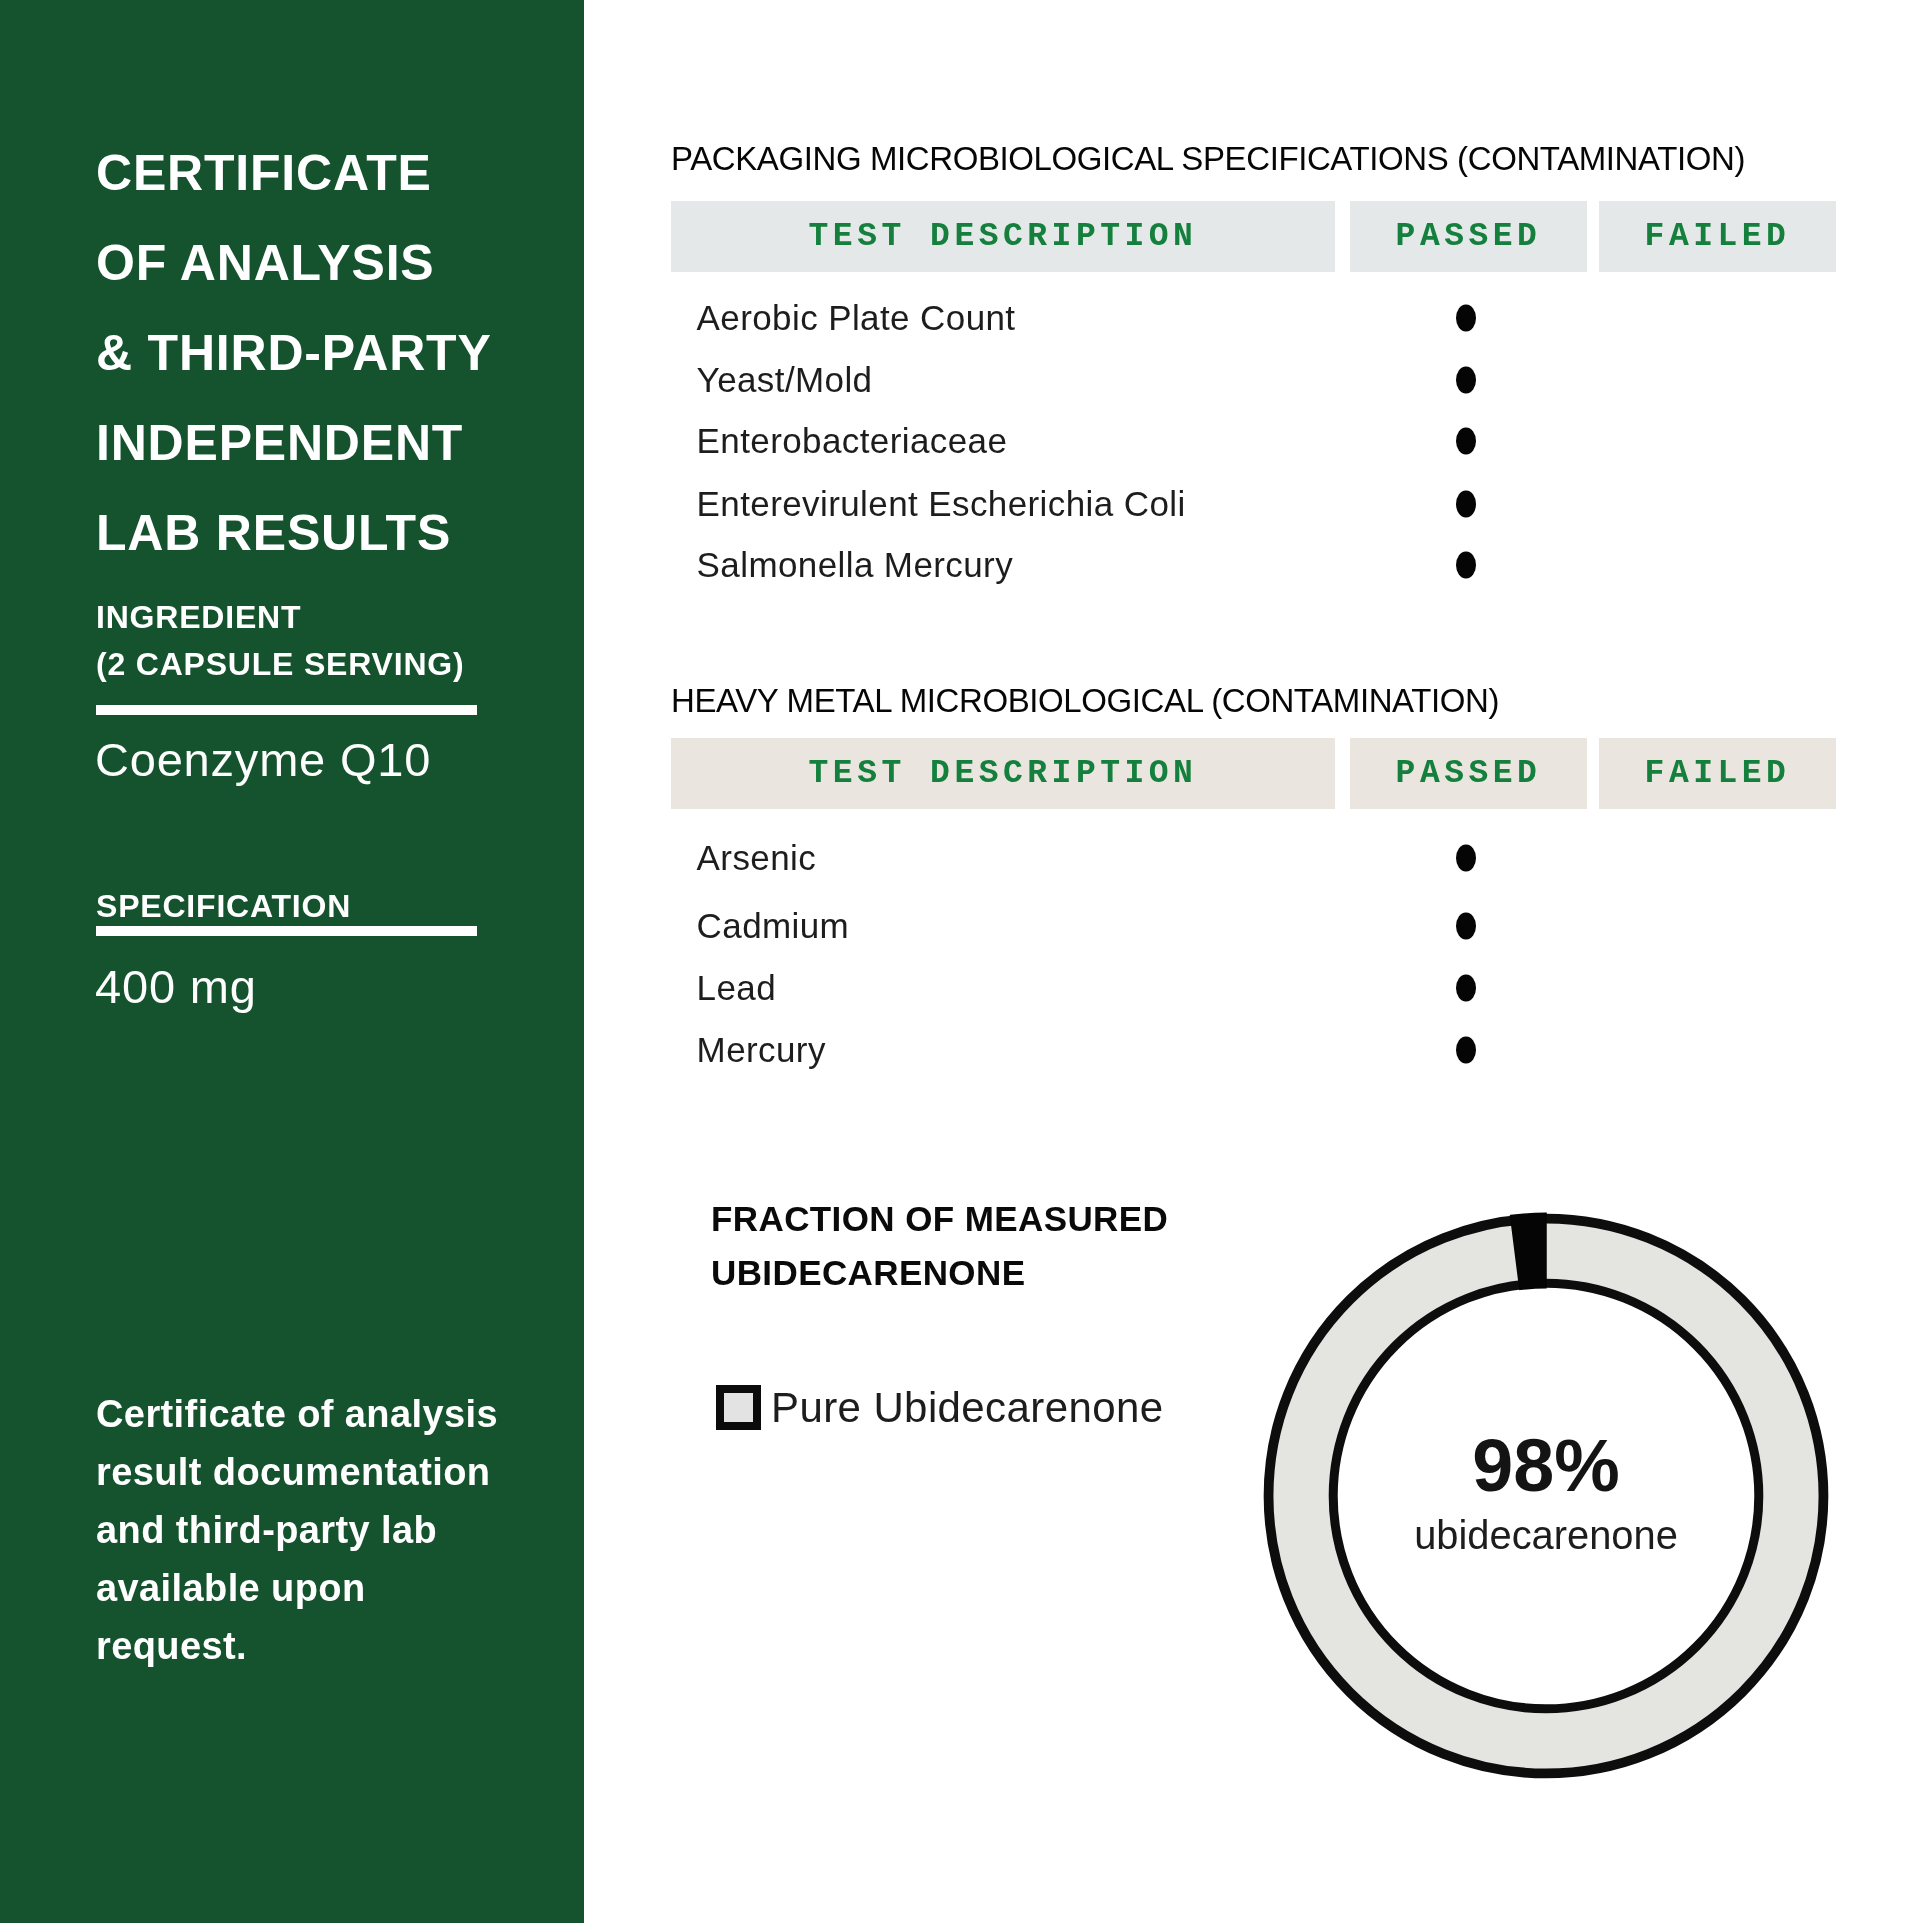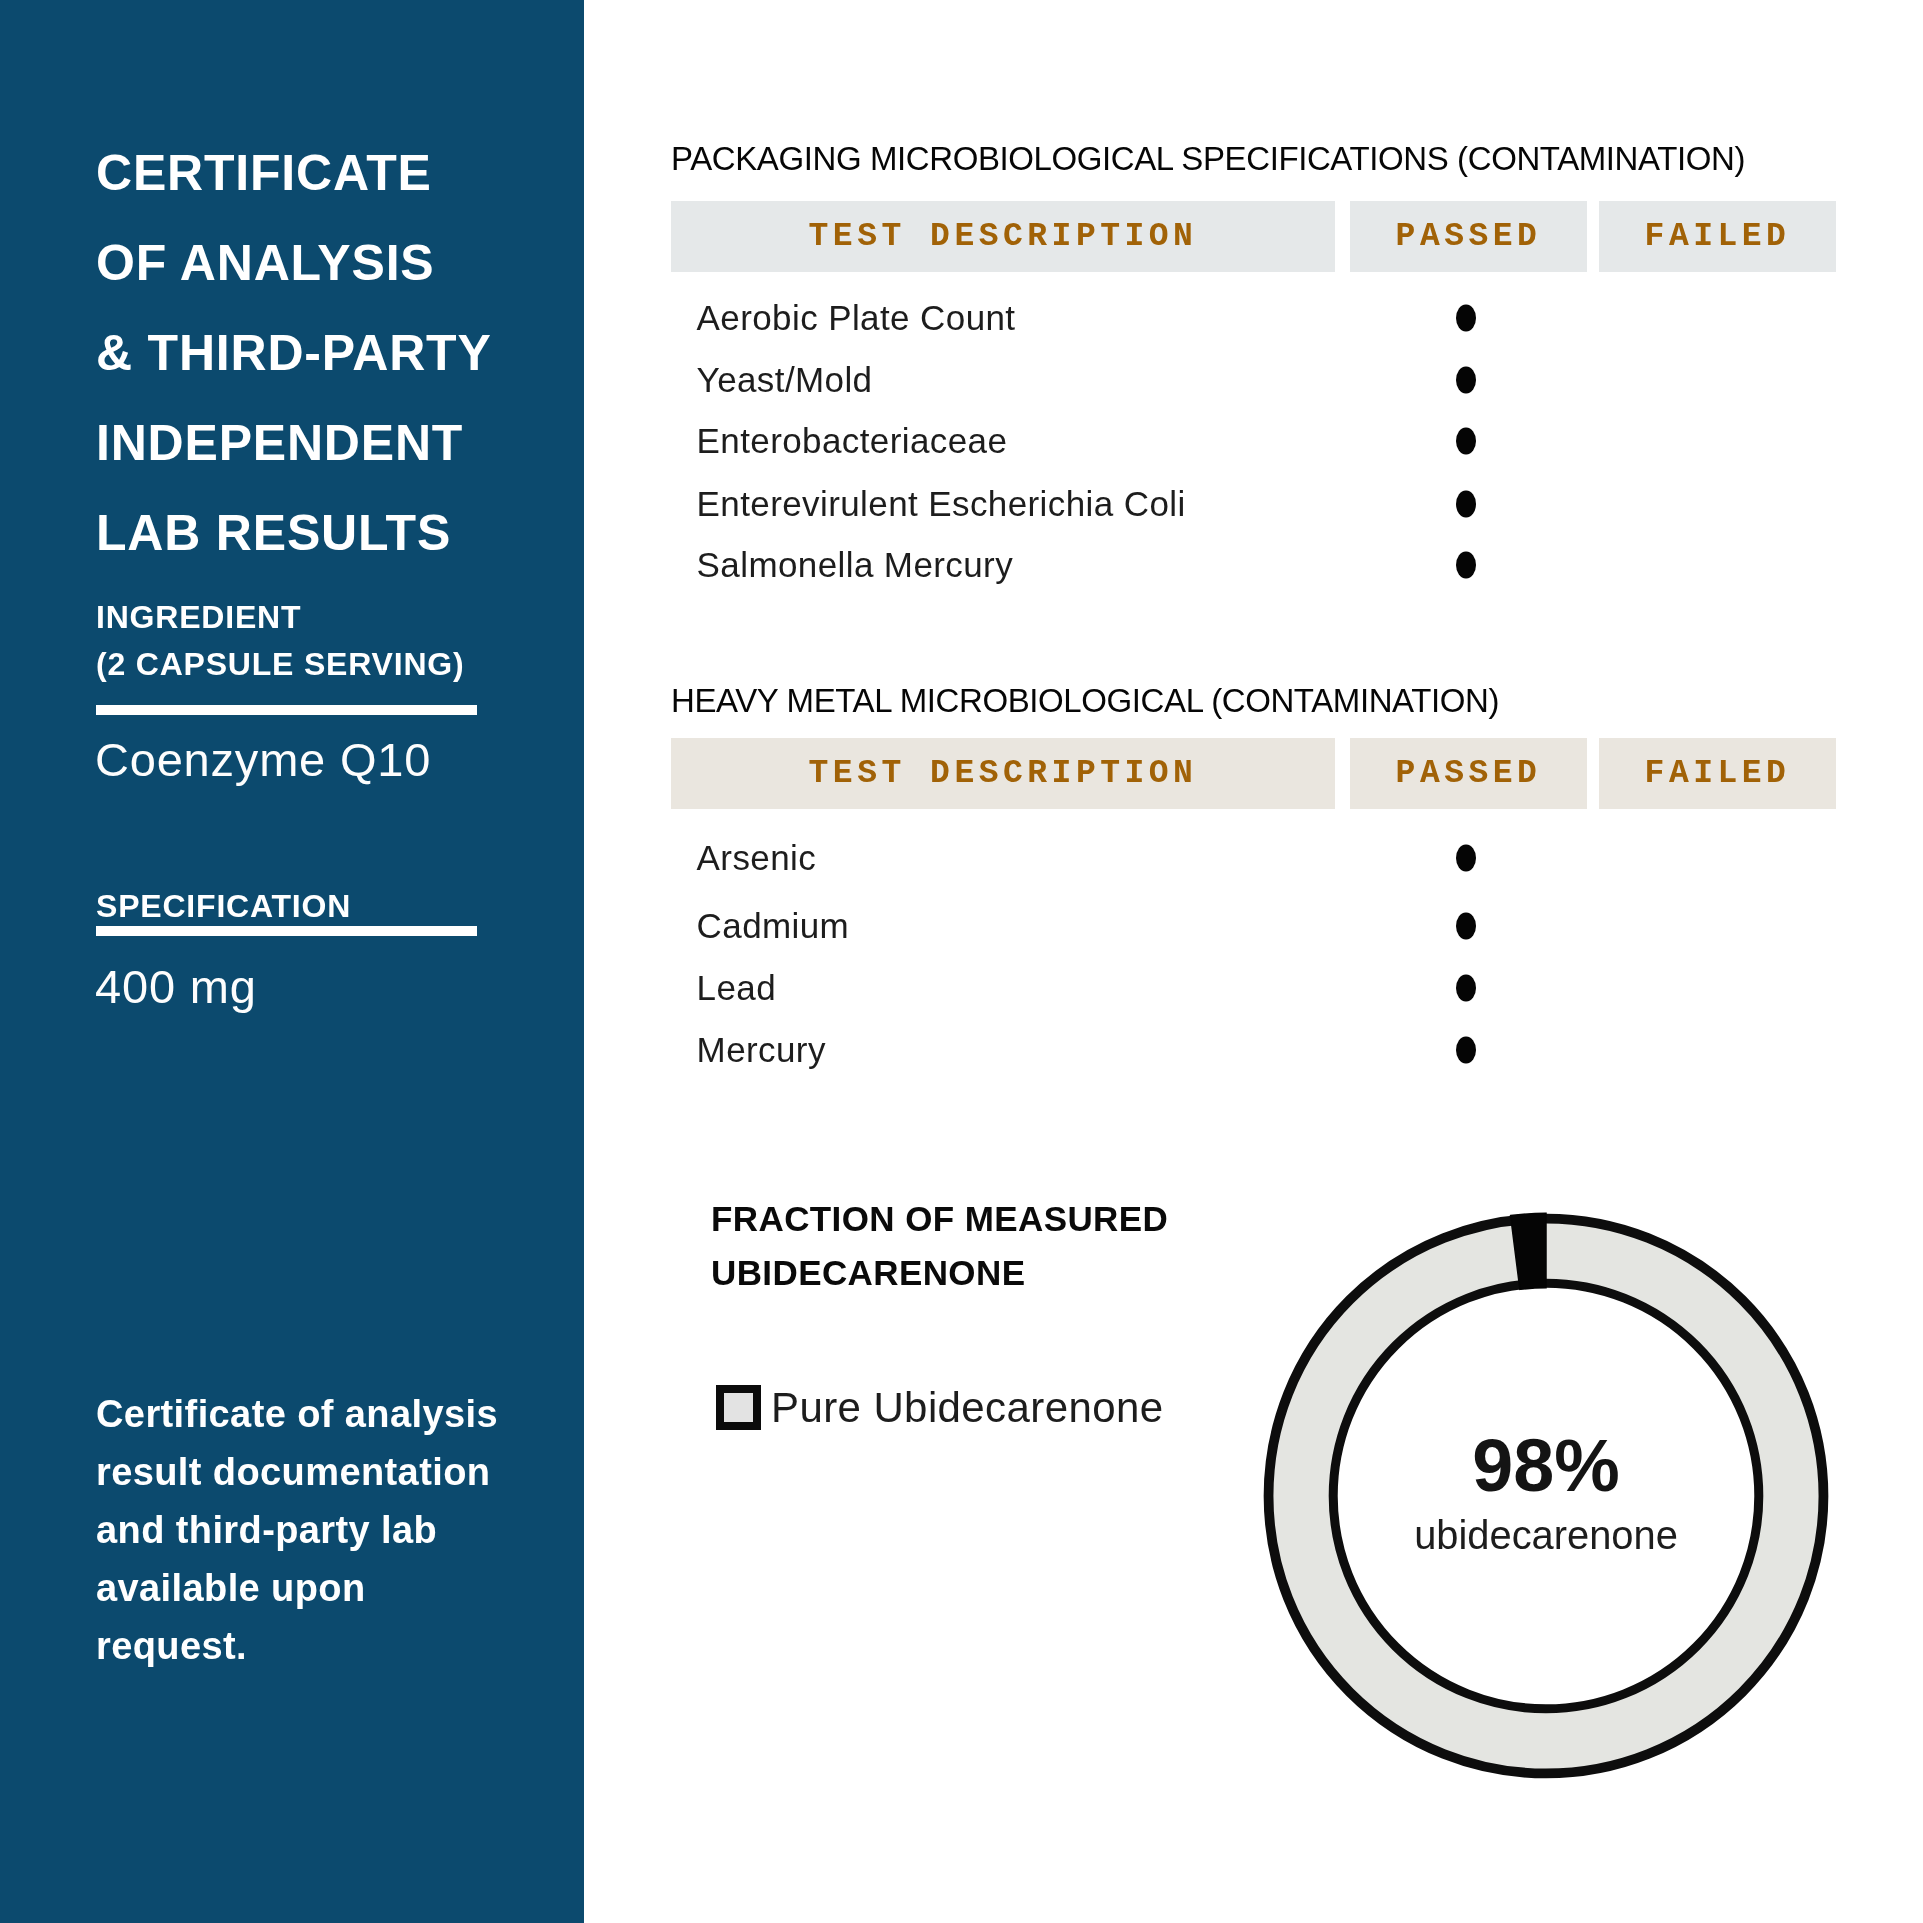--- a/index.html
+++ b/index.html
@@ -1,39 +1,39 @@
 <!DOCTYPE html>
 <html style="font-size:12px"><head>
 <meta charset="utf-8">
 <style>
   html,body{margin:0;padding:0;background:#ffffff;}
   #page{position:relative;width:1924px;height:1924px;background:#ffffff;overflow:hidden;
         font-family:"Liberation Sans","DejaVu Sans",sans-serif;}
 
   
-  .sidebar{position:absolute;left:0;top:0;width:584px;height:1924px;background:#0c4a6e;}
+  .sidebar{position:absolute;left:0;top:0;width:584px;height:1924px;background:#14532d;}
   .s-title{position:absolute;left:96px;top:128px;color:#ffffff;font-weight:700;
            font-size:50px;line-height:90px;letter-spacing:0.8px;}
   .s-title span{display:block;}
   .s-label{position:absolute;left:96px;color:#ffffff;font-weight:700;
            font-size:32px;line-height:47px;letter-spacing:0.8px;}
   .s-label span{display:block;}
   .s-rule{position:absolute;left:96px;width:381px;height:9.8px;background:#ffffff;}
   .s-value{position:absolute;left:95px;color:#fdfdfd;font-weight:300;
            font-size:47px;line-height:54px;letter-spacing:0.8px;}
   .s-footer{position:absolute;left:96px;top:1385px;color:#ffffff;font-weight:700;
             font-size:38px;line-height:58px;letter-spacing:0.4px;}
   .s-footer span{display:block;}
 
   
   .heading{position:absolute;left:671px;color:#060606;font-weight:400;
            font-size:33px;letter-spacing:-0.4px;white-space:nowrap;}
   .thead-cell{position:absolute;display:flex;align-items:center;justify-content:center;
               font-family:"Liberation Mono","DejaVu Sans Mono",monospace;
-              font-weight:700;font-size:33px;letter-spacing:4.5px;color:#a16207;}
+              font-weight:700;font-size:33px;letter-spacing:4.5px;color:#15803d;}
   .trow{position:absolute;left:671px;width:1166px;height:62px;display:flex;align-items:center;}
   .row-label{padding-left:25.6px;font-size:35px;font-weight:300;color:#1d1d1d;letter-spacing:0.4px;}
   .dot{position:absolute;left:785px;top:50%;transform:translateY(-50%);
        width:19.5px;height:27px;background:#050505;border-radius:50%;}
 
   .frac-heading{position:absolute;left:711px;top:1192px;color:#0a0a0a;font-weight:700;
                 font-size:35px;line-height:54px;letter-spacing:0.4px;}
   .frac-heading span{display:block;}
   .legend-box{position:absolute;left:716px;top:1385px;width:28.6px;height:28.6px;
               border:8.3px solid #0b0b0b;background:#e3e3e3;}

